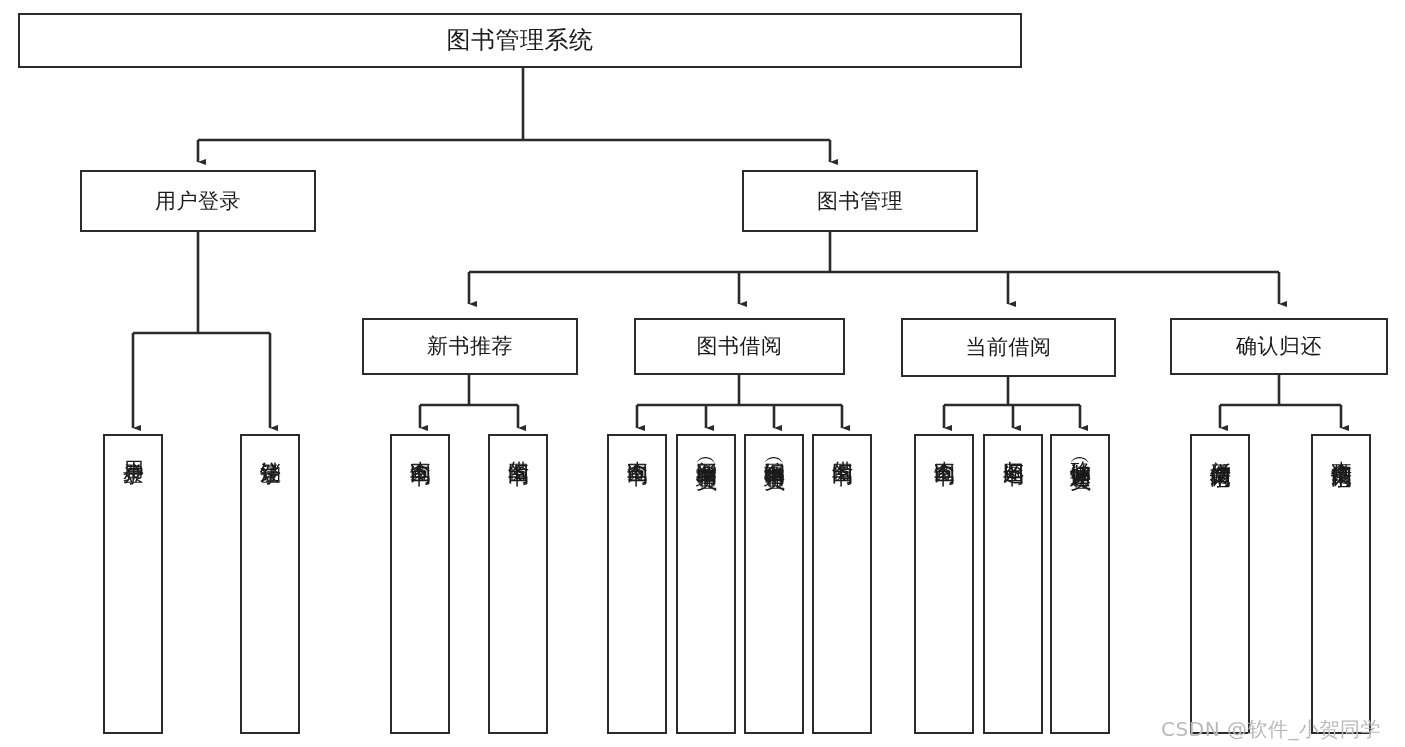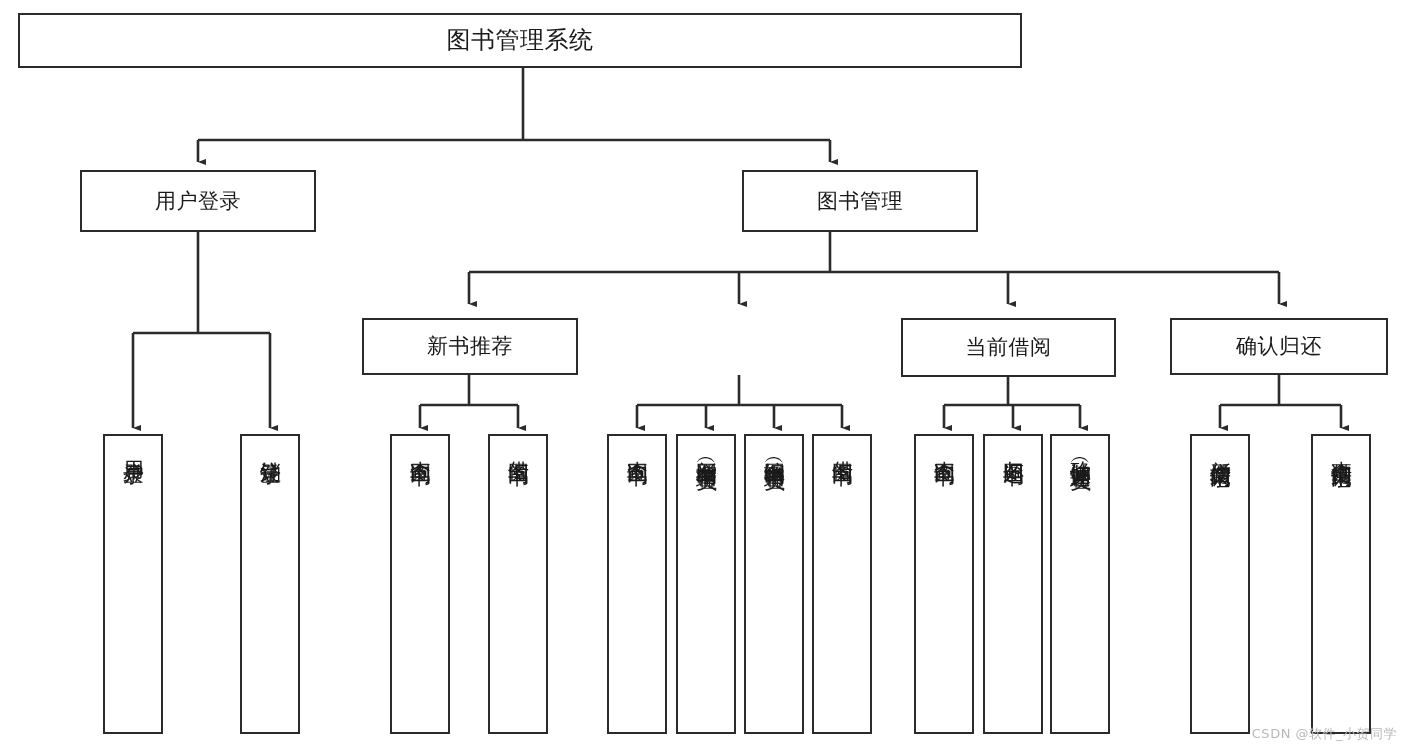--- a/index.html
+++ b/index.html
@@ -55,23 +55,23 @@
     text-orientation: upright;
     font-size: 21px;
     letter-spacing: 1.5px;
     line-height: 1;
   }
   .node.root .node-label {
     font-size: 24px;
   }
   #watermark {
     position: absolute;
-    right: 8px;
+    right: 24px;
     bottom: 4px;
-    font-size: 13px;
+    font-size: 20px;
     color: #b9b9b9;
     white-space: nowrap;
     letter-spacing: 0.5px;
   }
 </style>
 </head>
 <body>
 
 <div id="diagram-root">
 
@@ -132,20 +132,23 @@
   <div class="node horizontal" style="left:80px; top:170px; width:236px; height:62px;">
     <span class="node-label">用户登录</span>
   </div>
   <div class="node horizontal" style="left:712px; top:170px; width:236px; height:62px;margin-left:30px;">
     <span class="node-label">图书管理</span>
   </div>
 
   <div class="node horizontal" style="left:362px; top:318px; width:216px; height:57px;">
     <span class="node-label">新书推荐</span>
   </div>
+  <div class="node horizontal" style="left:634px; top:318px; width:211px; height:57px;">
+    <span class="node-label">图书借阅</span>
+  </div>
   <div class="node horizontal" style="left:901px; top:318px; width:215px; height:59px;">
     <span class="node-label">当前借阅</span>
   </div>
   <div class="node horizontal" style="left:1170px; top:318px; width:218px; height:57px;">
     <span class="node-label">确认归还</span>
   </div>
 
   <div class="node vertical" style="left:103px; top:434px; width:60px; height:300px;">
     <span class="node-label">用户登录</span>
   </div>

